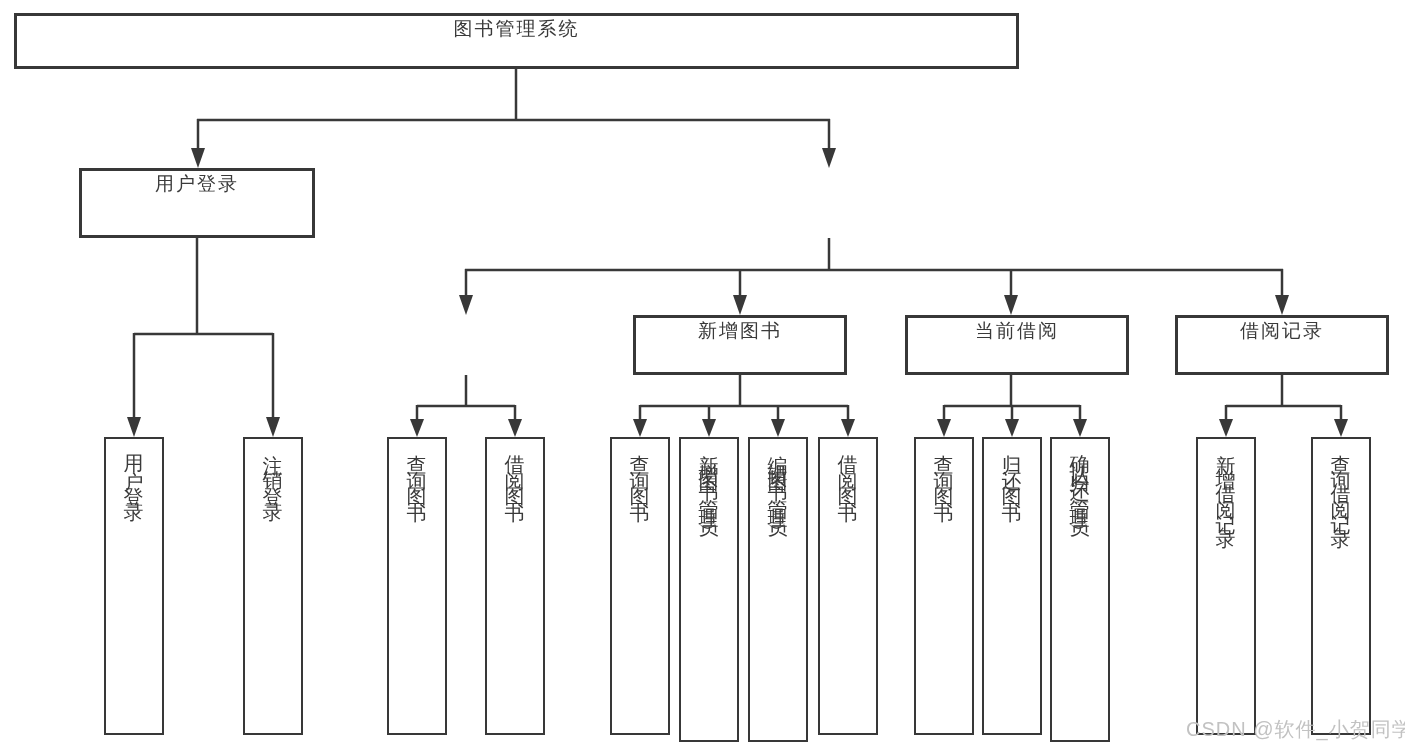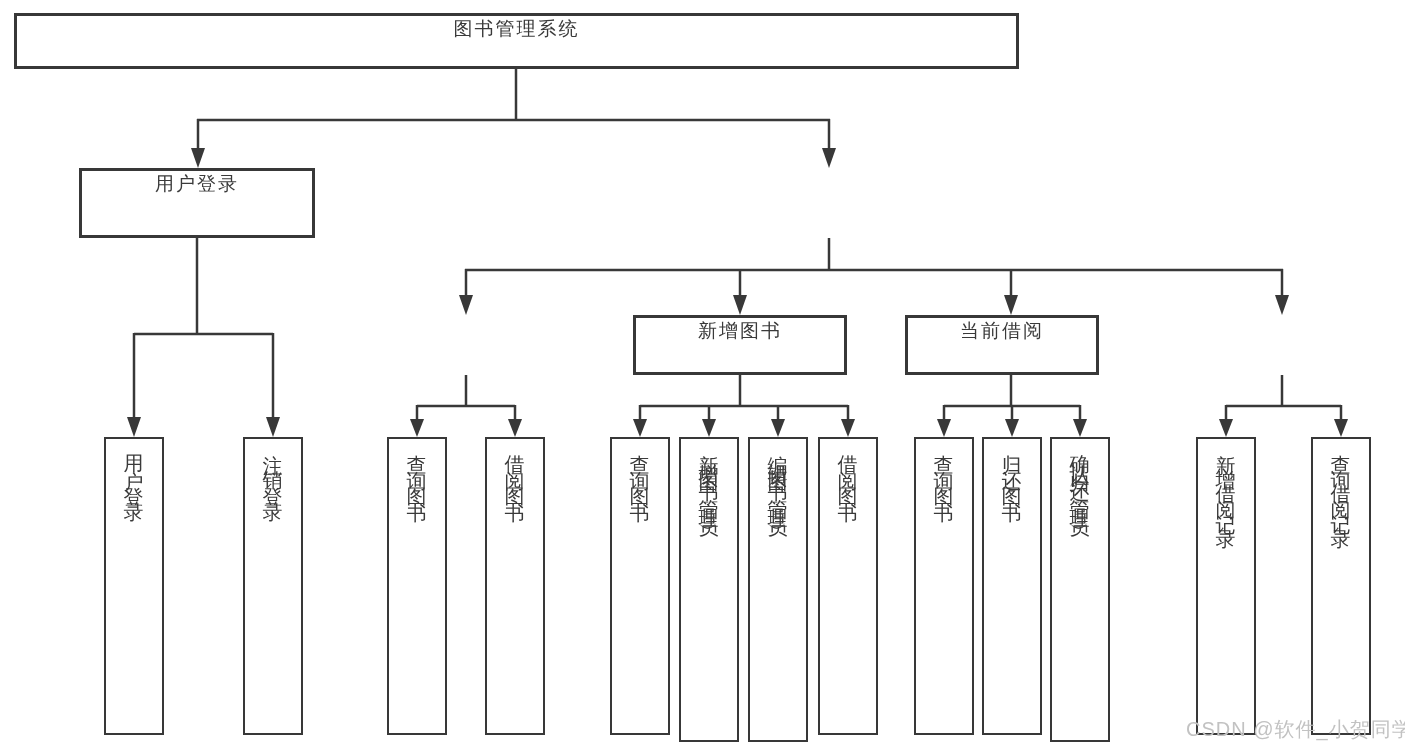--- a/index.html
+++ b/index.html
@@ -41,21 +41,21 @@
   }
   .ls4{letter-spacing:16px;}
   .ls6{letter-spacing:15px;}
   .ls9{letter-spacing:9px;}
   
   .n-root{left:14px;top:13px;width:1005px;height:56px;}
   .n-user-login{left:79px;top:168px;width:236px;height:70px;}
   .n-book-mgmt{left:711px;top:168px;width:236px;height:70px;}
   .n-new-book{left:352px;top:315px;width:228px;height:60px;}
   .n-book-borrow{left:633px;top:315px;width:214px;height:60px;}
-  .n-current-borrow{left:905px;top:315px;width:194px;height:60px;}
+  .n-current-borrow{left:905px;top:315px;width:224px;height:60px;}
   .n-borrow-records{left:1175px;top:315px;width:214px;height:60px;}
   .lf{top:437px;width:60px;height:298px;}
   .lf-tall{top:437px;width:60px;height:305px;}
   .l-1{left:104px;} .l-2{left:243px;}
   .l-3{left:387px;} .l-4{left:485px;}
   .l-5{left:610px;} .l-6{left:679px;} .l-7{left:748px;} .l-8{left:818px;}
   .l-9{left:914px;} .l-10{left:982px;} .l-11{left:1050px;}
   .l-12{left:1196px;} .l-13{left:1311px;}
   .watermark{
     position:absolute;left:1186px;top:716px;
@@ -137,20 +137,23 @@
   <div class="node hbox n-user-login">
     <span>用户登录</span>
   </div>
 
   <div class="node hbox n-book-borrow">
     <span>新增图书</span>
   </div>
   <div class="node hbox n-current-borrow">
     <span>当前借阅</span>
   </div>
+  <div class="node hbox n-borrow-records">
+    <span>借阅记录</span>
+  </div>
 
   <div class="node vbox lf l-1">
     <span class="vtext ls4">用户登录</span>
   </div>
   <div class="node vbox lf l-2">
     <span class="vtext ls4">注销登录</span>
   </div>
 
   <div class="node vbox lf l-3">
     <span class="vtext ls4">查询图书</span>

